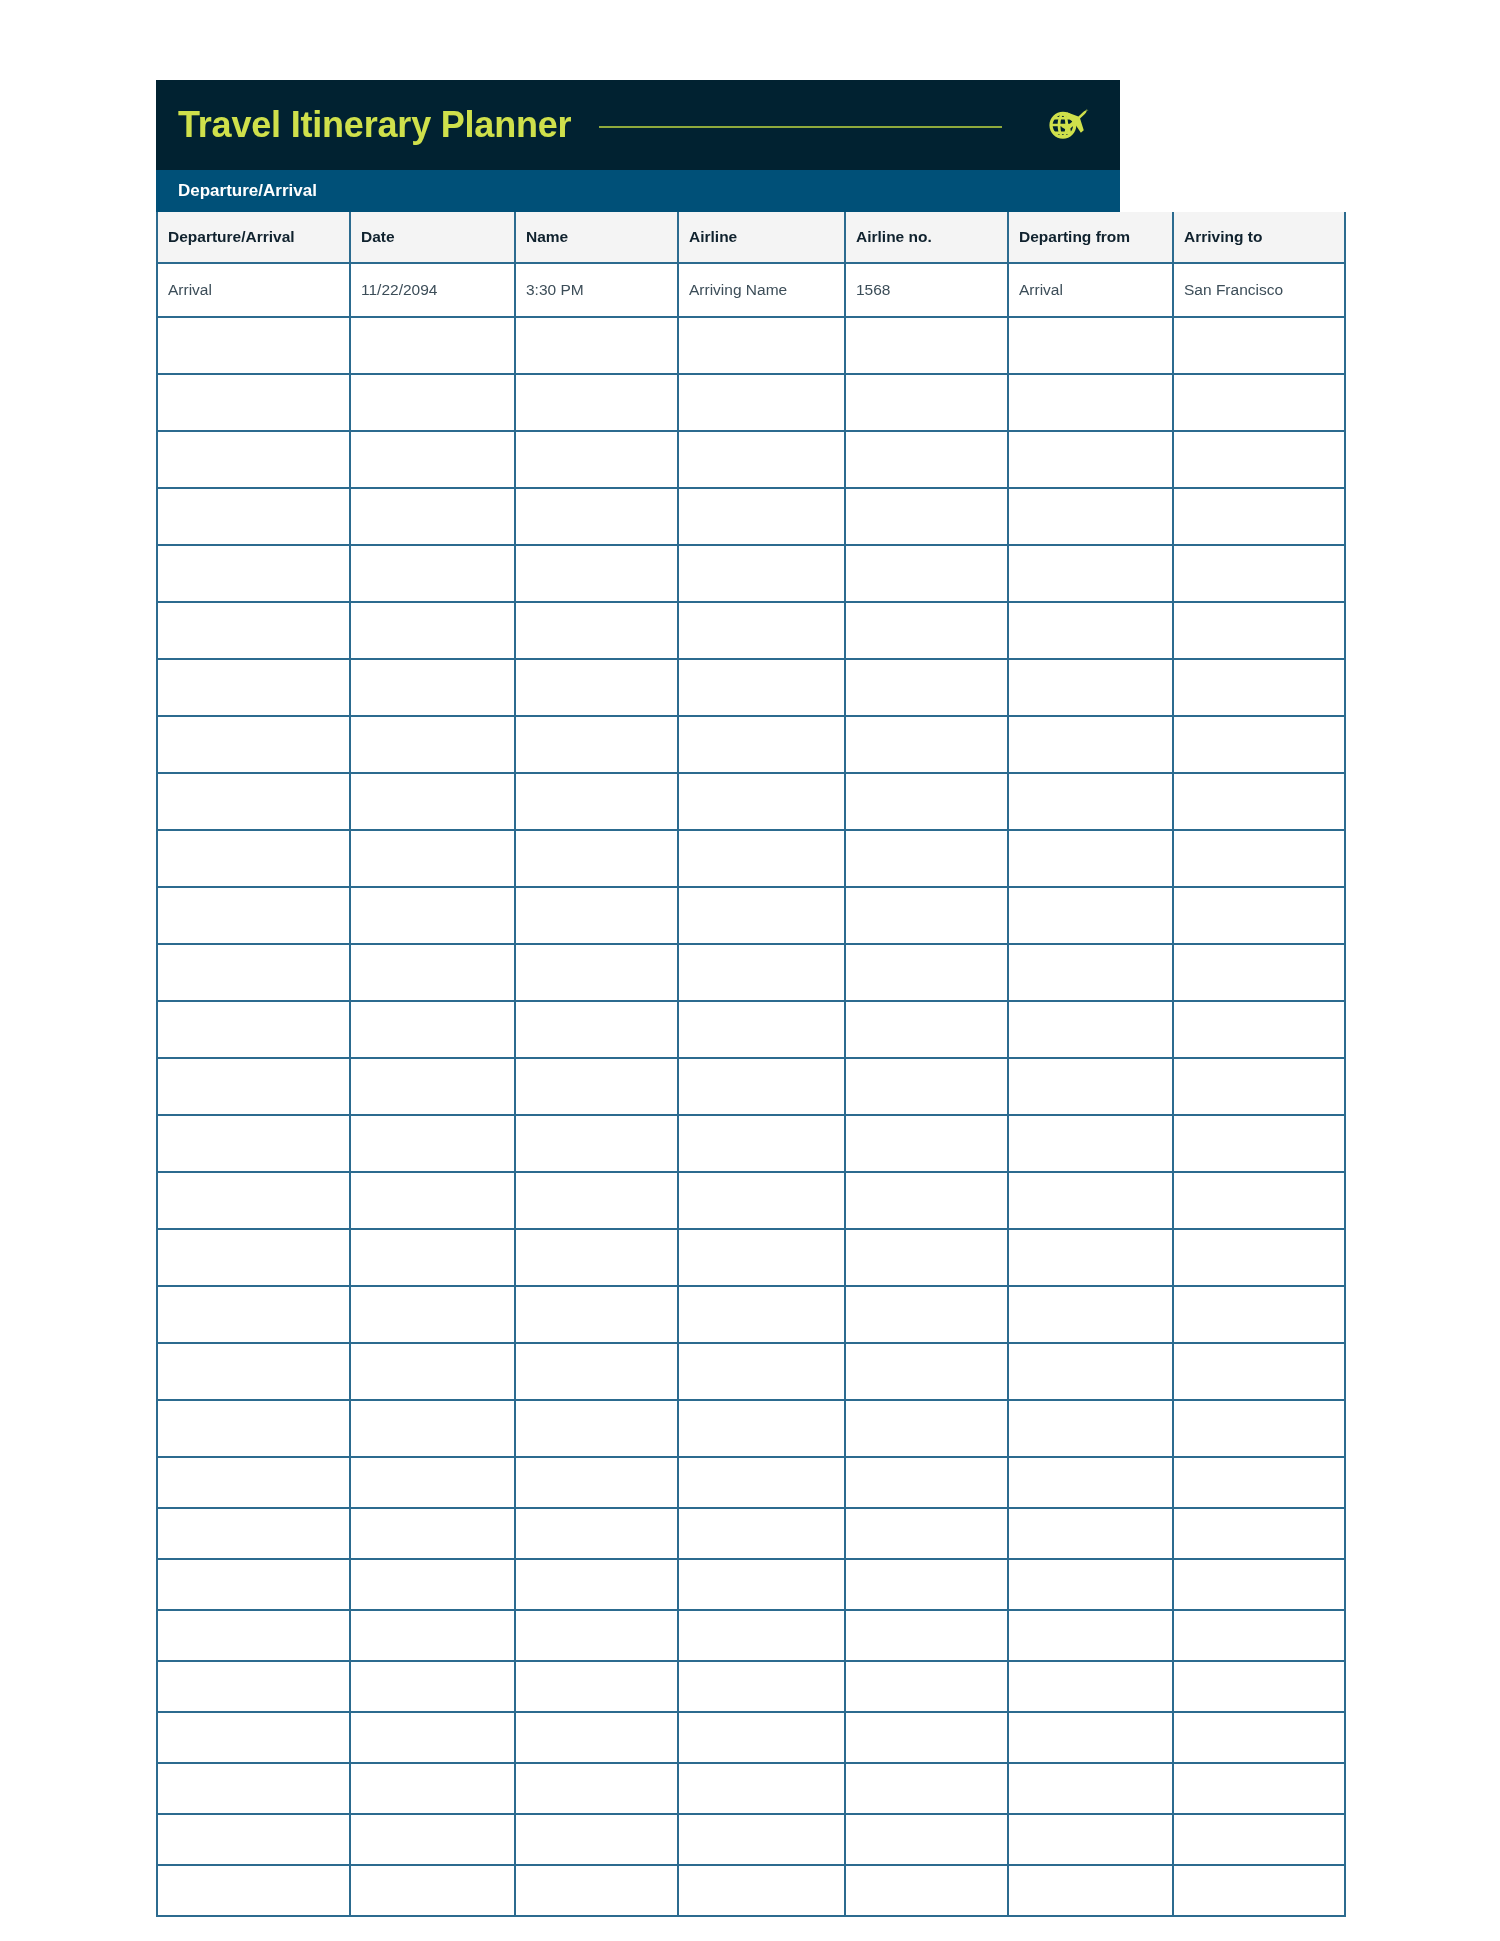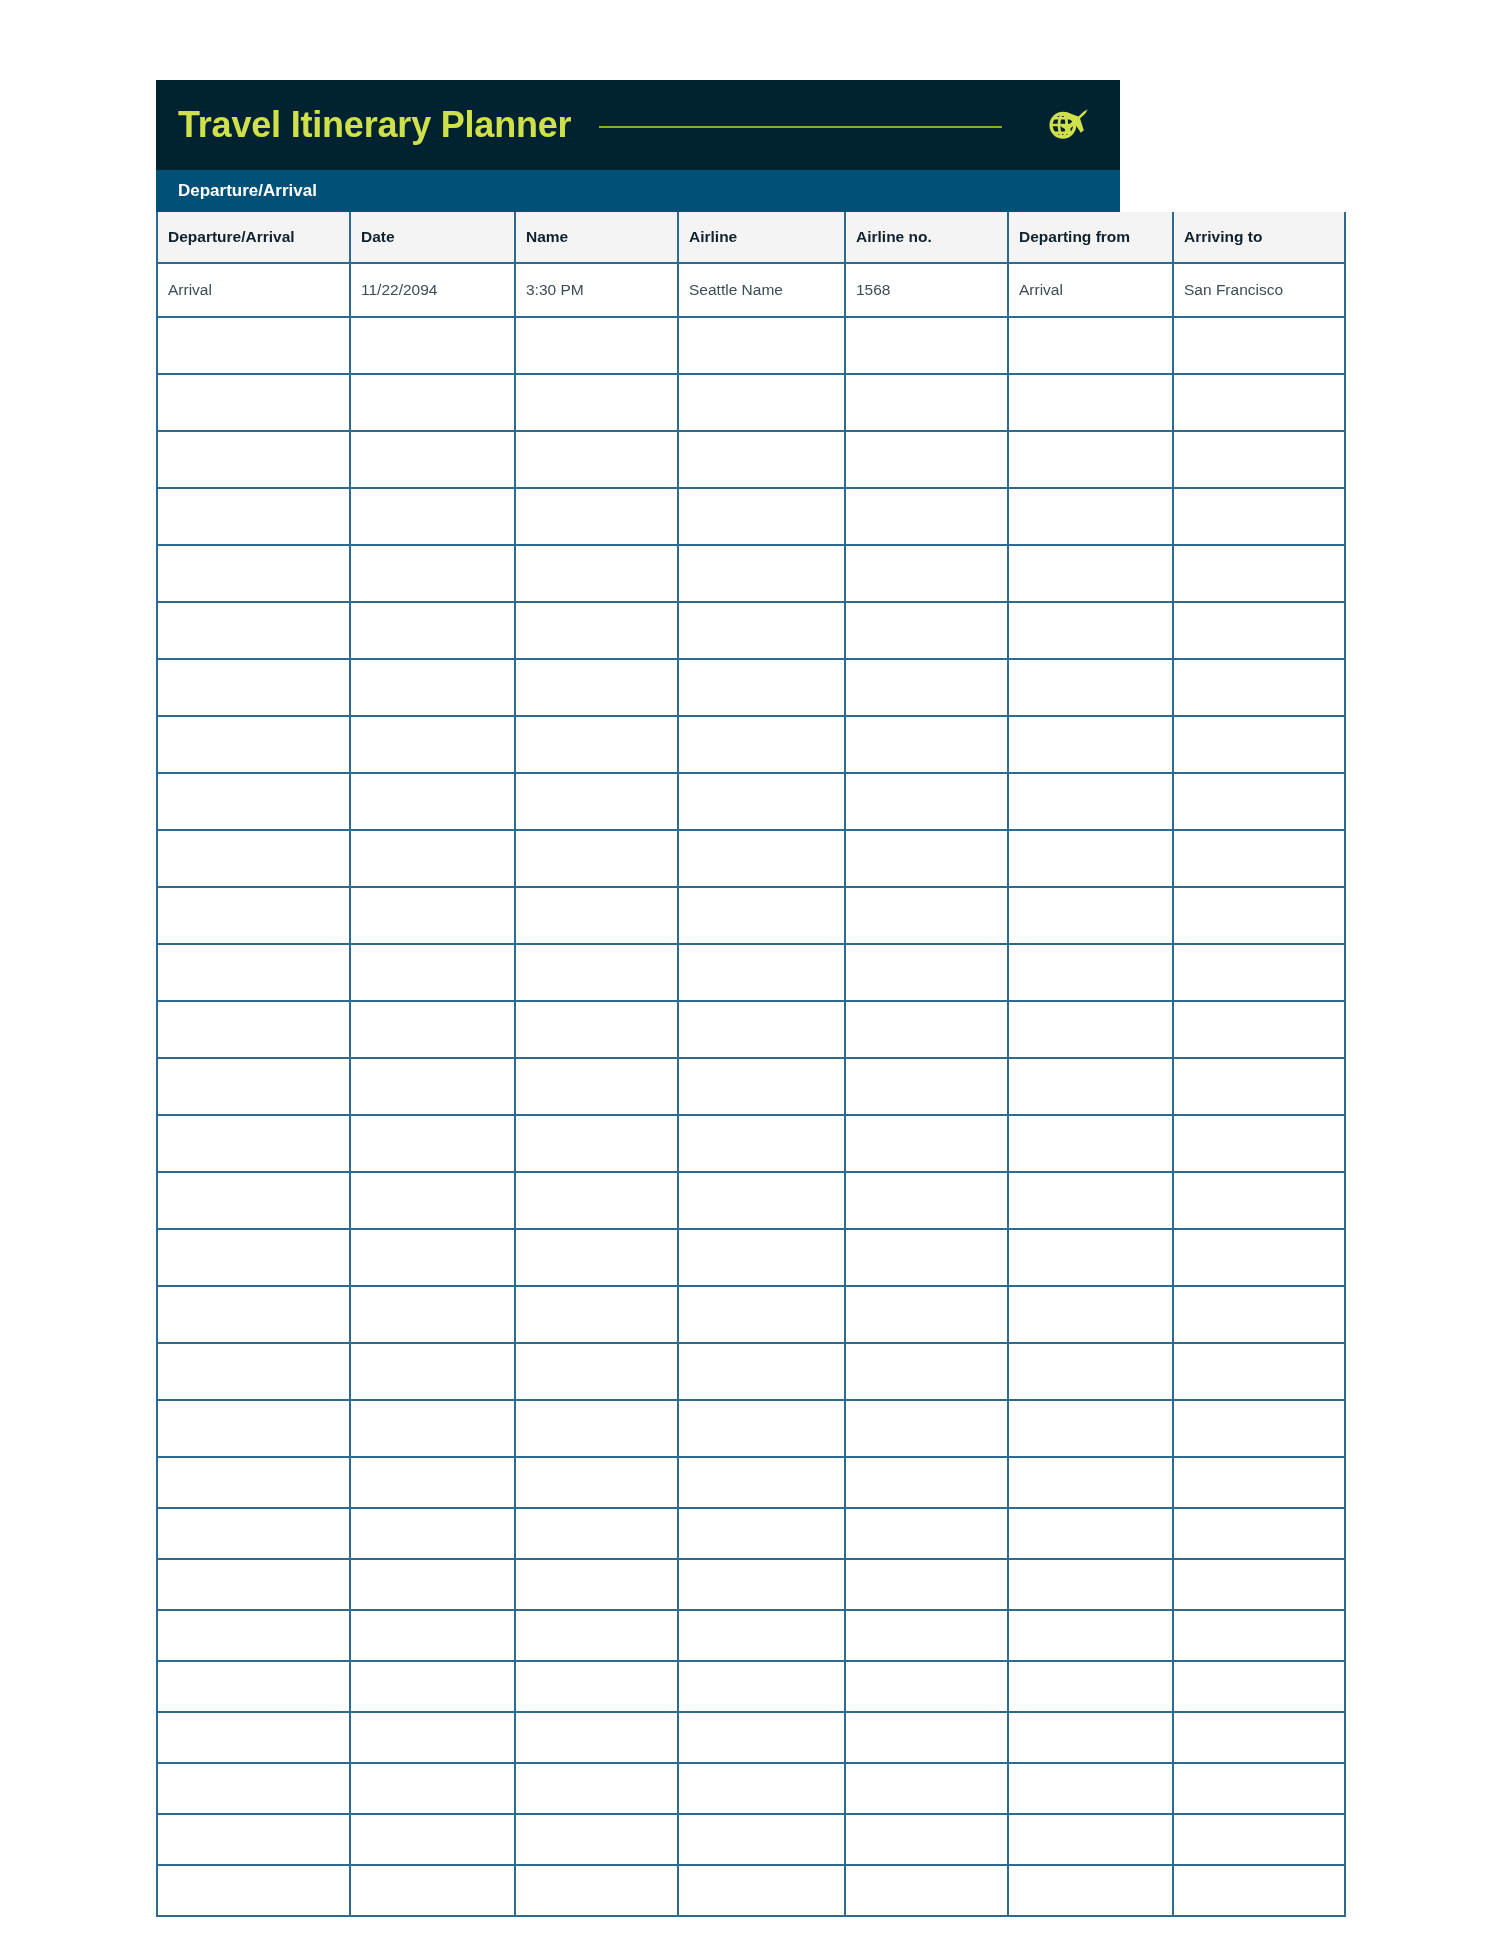--- a/index.html
+++ b/index.html
@@ -164,21 +164,21 @@
           <th>Airline no.</th>
           <th>Departing from</th>
           <th>Arriving to</th>
         </tr>
       </thead>
       <tbody>
         <tr class="data-row">
           <td>Arrival</td>
           <td>11/22/2094</td>
           <td>3:30 PM</td>
-          <td>Seattle Name</td>
+          <td>Arriving Name</td>
           <td>1568</td>
           <td>Arrival</td>
           <td>San Francisco</td>
         </tr>
       <tr class="blank-row">
             <td>&nbsp;</td>
             <td>&nbsp;</td>
             <td>&nbsp;</td>
             <td>&nbsp;</td>
             <td>&nbsp;</td>

